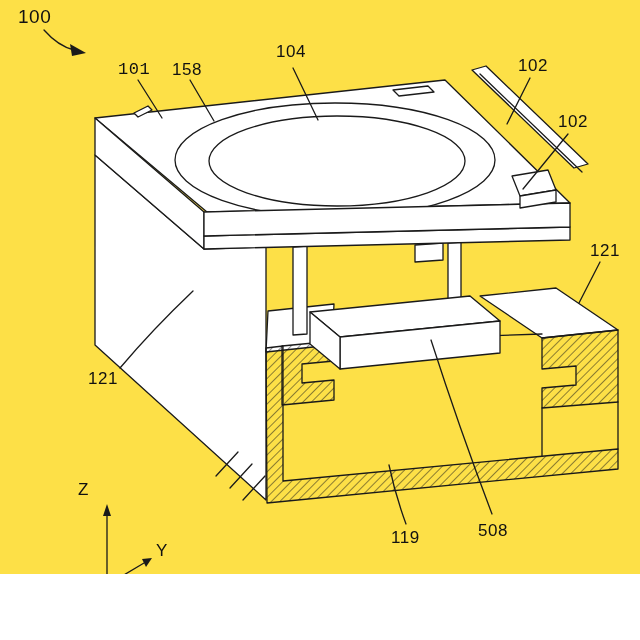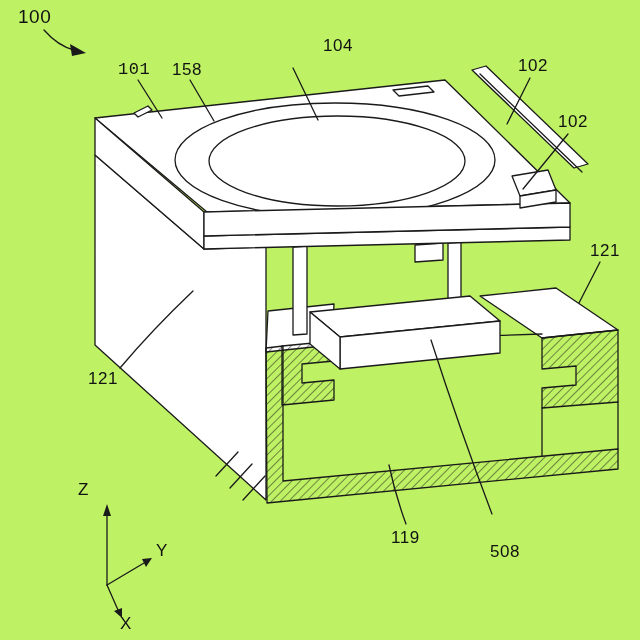--- a/index.html
+++ b/index.html
@@ -1,16 +1,16 @@
 <!DOCTYPE html>
 <html><head>
 <meta charset="utf-8">
 <style>
   html,body{margin:0;padding:0;background:#fff;}
-  .canvas{position:relative;width:640px;height:640px;background:#bef264;
+  .canvas{position:relative;width:640px;height:574px;background:#fde047;
           font-family:"Liberation Sans",sans-serif;color:#111;overflow:hidden;}
   .canvas svg{position:absolute;left:0;top:0;}
   svg *{stroke:#1a1a1a;stroke-width:1.3;fill:none;stroke-linejoin:round;stroke-linecap:round;}
   svg .w{fill:#ffffff;}
   svg .h{fill:url(#hatch);}
   svg .k{fill:#1a1a1a;stroke:none;}
   .ref{position:absolute;font-size:17px;letter-spacing:.5px;user-select:none;}
   .ref-large{font-size:19px;}
 </style>
 </head>
@@ -108,25 +108,25 @@
       <line x1="107" y1="585" x2="144" y2="563"></line>
       <polygon class="k" points="152,558 146,567 142,559"></polygon>
       <line x1="107" y1="585" x2="118" y2="610"></line>
       <polygon class="k" points="122,618 114,611 122,608"></polygon>
     </g>
   </svg>
 
   <div class="ref ref-large" style="left:18px;top:6px;">100</div>
   <div class="ref" style="left:118px;top:60px;font-family:Liberation Mono, monospace;">101</div>
   <div class="ref" style="left:172px;top:60px;">158</div>
-  <div class="ref" style="left:276px;top:36px;margin-left:47px;">104</div>
+  <div class="ref" style="left:276px;top:42px;">104</div>
   <div class="ref" style="left:518px;top:56px;">102</div>
   <div class="ref" style="left:558px;top:112px;">102</div>
   <div class="ref" style="left:590px;top:241px;">121</div>
   <div class="ref" style="left:88px;top:369px;">121</div>
   <div class="ref" style="left:391px;top:528px;">119</div>
-  <div class="ref" style="left:478px;top:542px;margin-left:12px;">508</div>
+  <div class="ref" style="left:478px;top:521px;">508</div>
 
   <div class="ref" style="left:78px;top:480px;">Z</div>
   <div class="ref" style="left:156px;top:541px;">Y</div>
   <div class="ref" style="left:120px;top:614px;">X</div>
 
 </div>
 
 </body></html>

